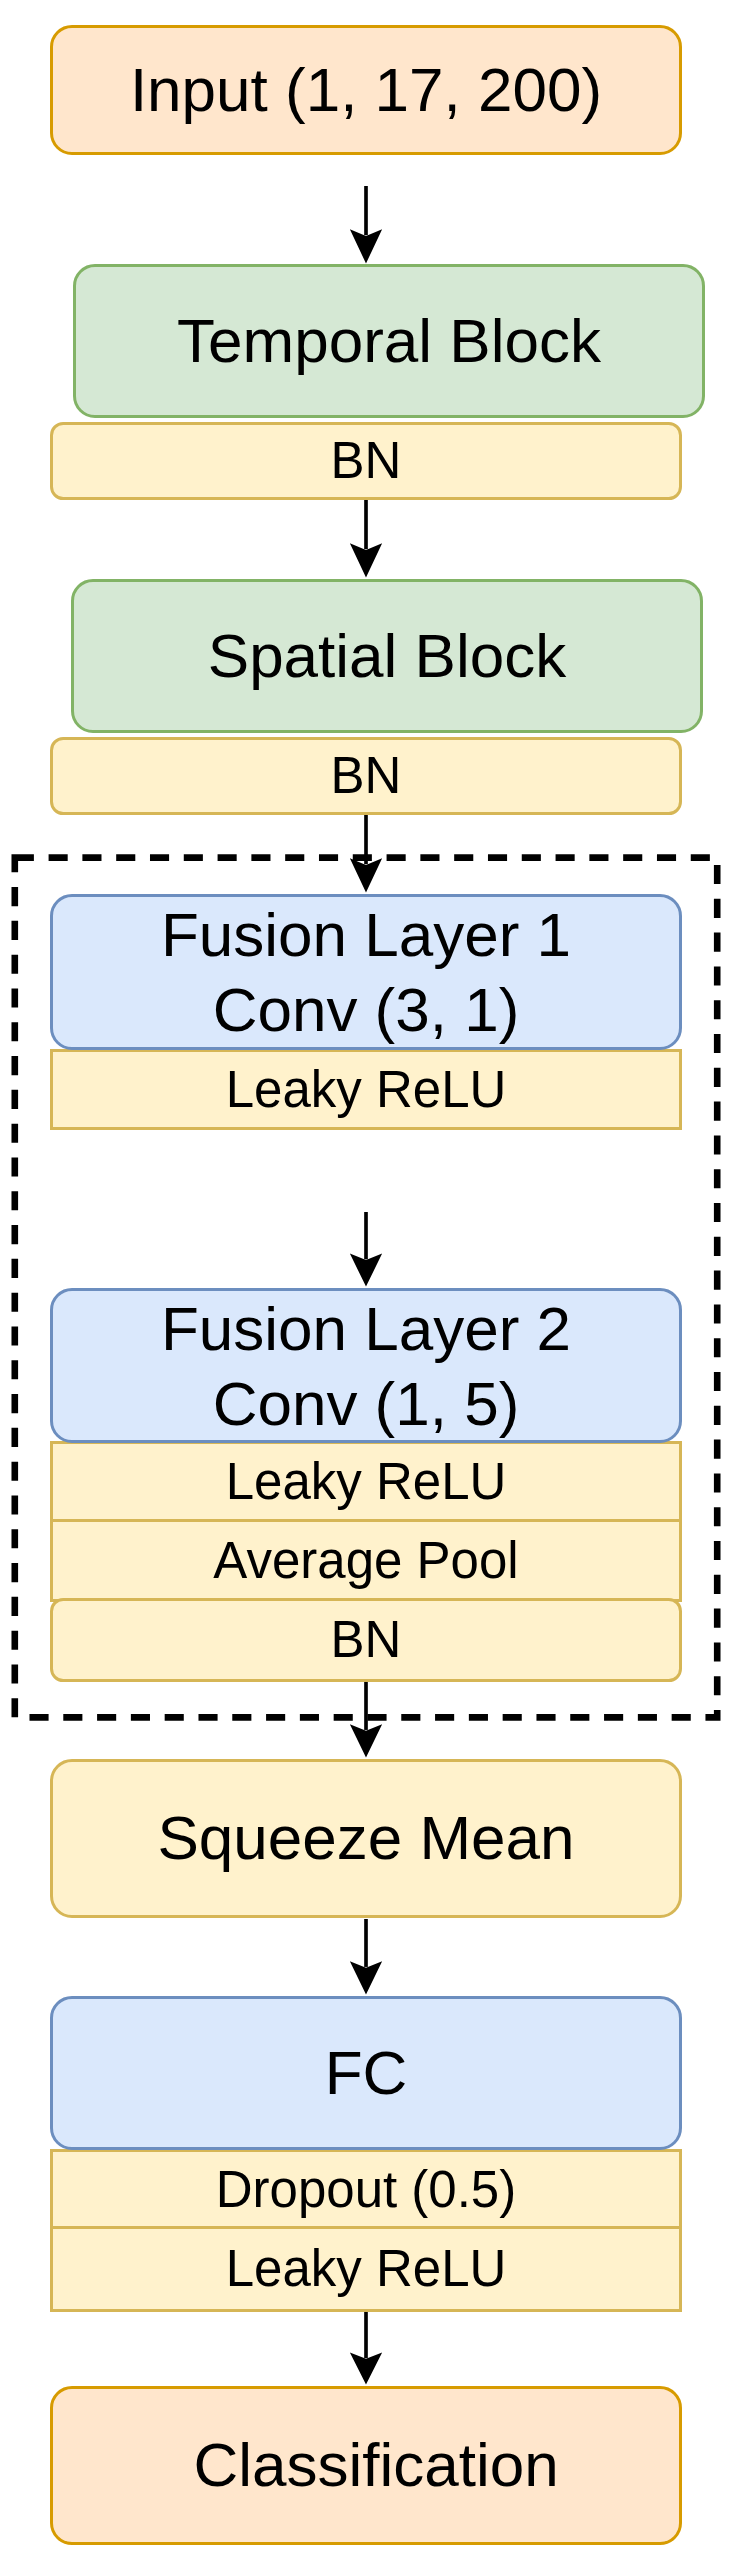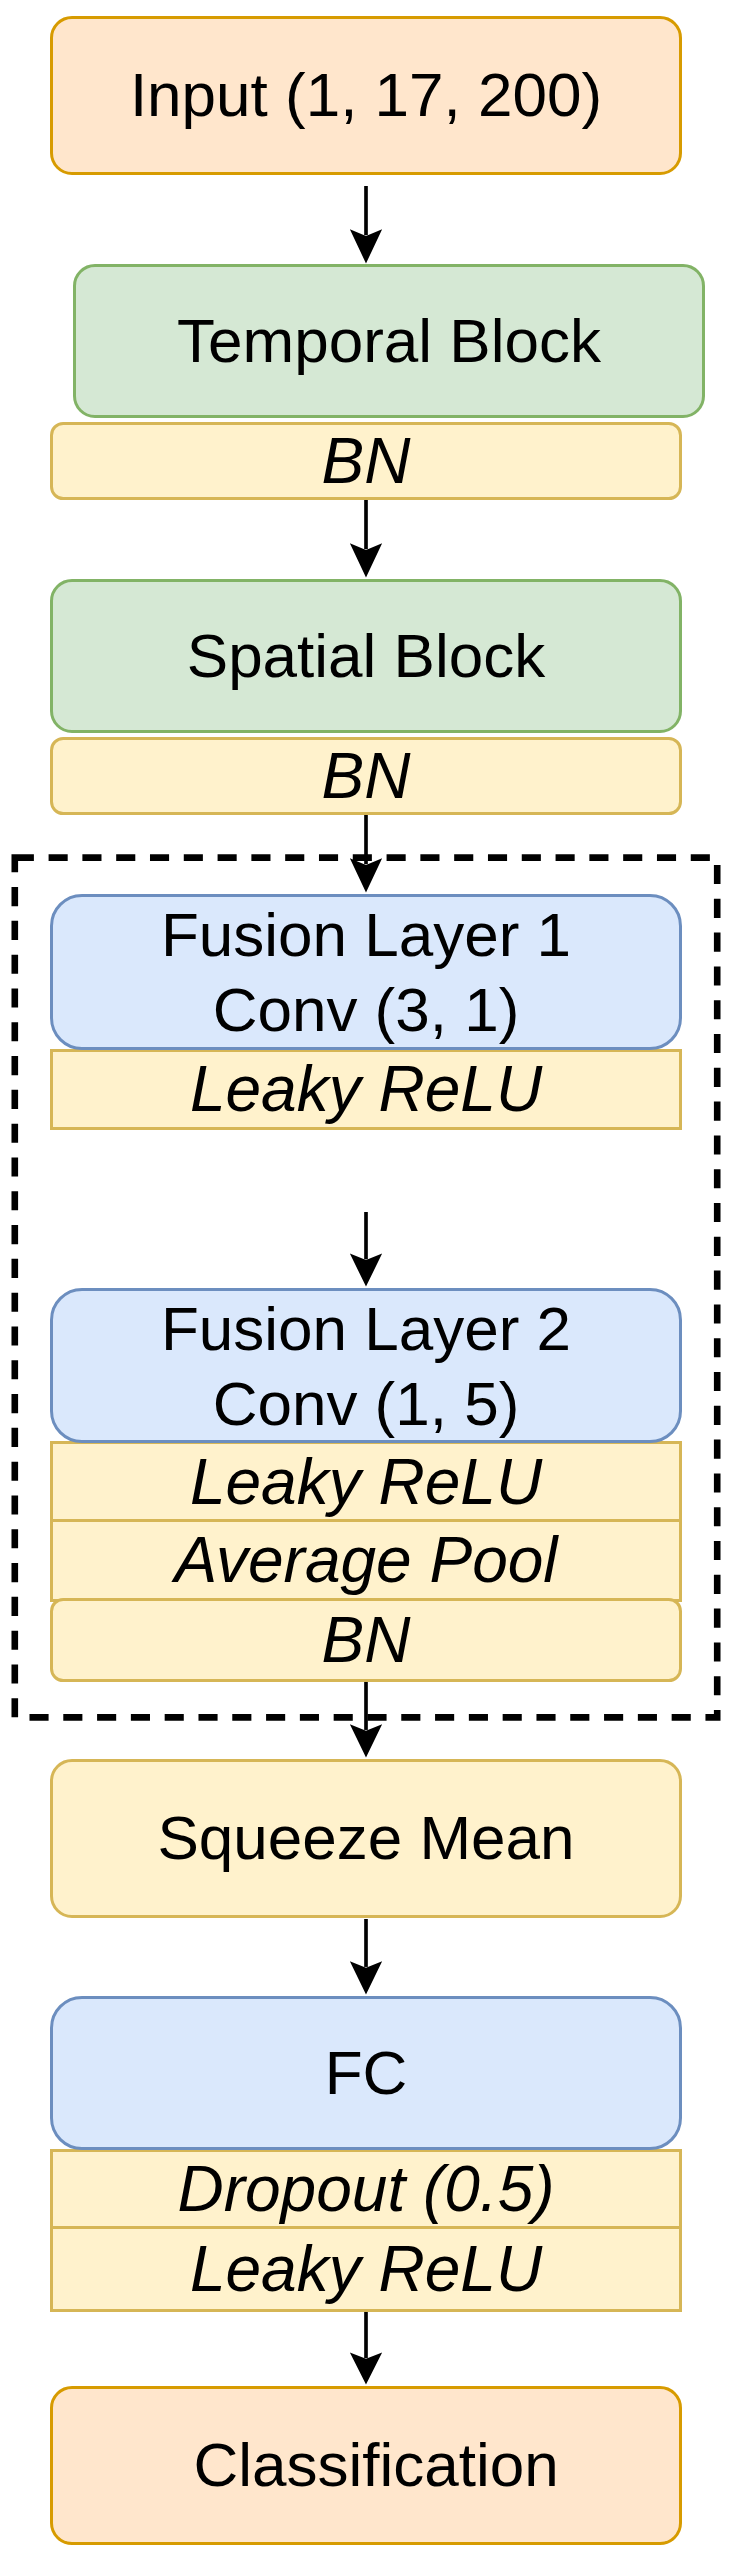--- a/index.html
+++ b/index.html
@@ -23,35 +23,35 @@
     box-sizing: border-box;
     display: flex;
     flex-direction: column;
     align-items: center;
     justify-content: center;
     text-align: center;
     font-size: 62px;
     line-height: 1.2;
     white-space: nowrap;
   }
-  .box.small { font-size: 64px; font-style: italic; }
+  .box.small { font-size: 51px; }
   .orange {
     background: var(--input-fill, #FFE6CC);
     border: 3.7px solid var(--input-stroke, #D79B00);
     border-radius: 22px;
   }
   .green {
     background: var(--block-fill, #D5E8D4);
     border: 3.7px solid var(--block-stroke, #82B366);
     border-radius: 22px;
   }
   .blue {
     background: var(--layer-fill, #DAE8FC);
     border: 3.7px solid var(--layer-stroke, #6C8EBF);
-    border-radius: 32px;
+    border-radius: 22px;
   }
   .yellow-r {
     background: var(--op-fill, #FFF2CC);
     border: 3.7px solid var(--op-stroke, #D6B656);
     border-radius: 13.2px;
   }
   .yellow-s {
     background: var(--op-fill, #FFF2CC);
     border: 3.7px solid var(--op-stroke, #D6B656);
     border-radius: 0;
@@ -70,21 +70,21 @@
     width: 710px;
     height: 867px;
   }
   .dashed-group svg { display: block; width: 100%; height: 100%; }
 </style>
 </head>
 <body>
 
 <div id="canvas">
 
-  <div class="box orange" style="top:16px; height:159px;">
+  <div class="box orange" style="top:25px; height:130px;">
     <span>Input (1, 17, 200)</span>
   </div>
 
   <div class="arrow" style="top:186px; height:79px;">
     <svg viewBox="0 0 60 106" preserveAspectRatio="none">
       <line x1="30" y1="0" x2="30" y2="66" stroke="#000" stroke-width="5"></line>
       <polygon points="8,58 30,67 52,58 30,104" fill="#000"></polygon>
     </svg>
   </div>
 
@@ -96,21 +96,21 @@
     <span>BN</span>
   </div>
 
   <div class="arrow" style="top:500px; height:79px;">
     <svg viewBox="0 0 60 106" preserveAspectRatio="none">
       <line x1="30" y1="0" x2="30" y2="66" stroke="#000" stroke-width="5"></line>
       <polygon points="8,58 30,67 52,58 30,104" fill="#000"></polygon>
     </svg>
   </div>
 
-  <div class="box green" style="top:579px; height:154px;">
+  <div class="box green" style="top:579px; height:154px;margin-left:21px;">
     <span>Spatial Block</span>
   </div>
 
   <div class="box yellow-r small" style="top:737px; height:78px;">
     <span>BN</span>
   </div>
 
   <div class="arrow" style="top:815px; height:79px; z-index:2;">
     <svg viewBox="0 0 60 106" preserveAspectRatio="none">
       <line x1="30" y1="0" x2="30" y2="66" stroke="#000" stroke-width="5"></line>

